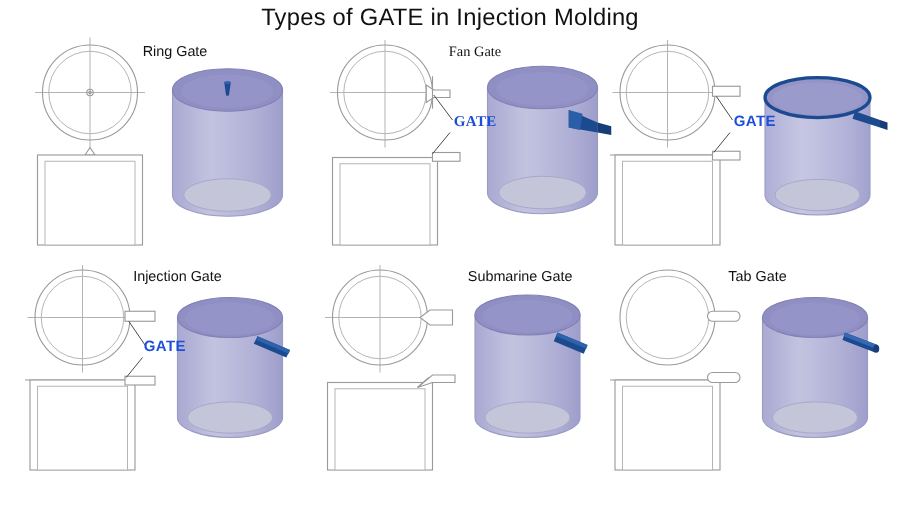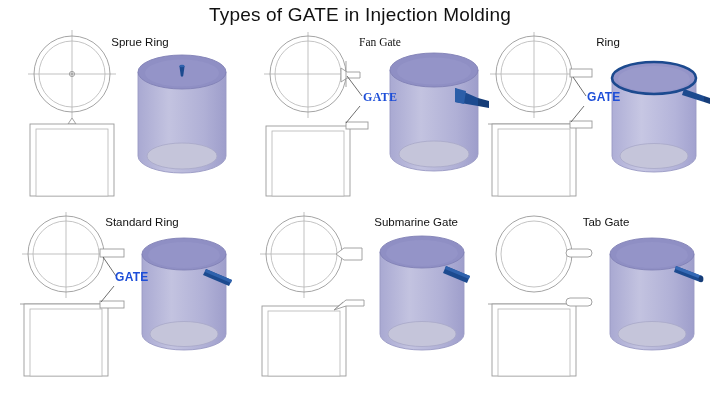--- a/index.html
+++ b/index.html
@@ -27,21 +27,21 @@
   .ctr{stroke:#a8a8a8;stroke-width:.7;fill:none;}
   .lead{stroke:#4a4a4a;stroke-width:.8;fill:none;}
   .wht{fill:#ffffff;}
 </style>
 </head>
 <body>
 
 <div id="title">Types of GATE in Injection Molding</div>
 
 <div class="panel" style="left:10px;top:28px;">
-  <div class="panel-title" style="left:70px;top:8px;width:120px;">Sprue Ring</div>
+  <div class="panel-title" style="left:70px;top:8px;width:120px;">Ring Gate</div>
   <svg width="240" height="180" viewBox="0 0 240 180">
     <g>
       <line class="ctr" x1="18" y1="46" x2="106" y2="46"></line>
       <line class="ctr" x1="62" y1="2" x2="62" y2="90"></line>
       <circle class="ln" cx="62" cy="46" r="38"></circle>
       <circle class="ln2" cx="62" cy="46" r="33"></circle>
       <circle class="ln" cx="62" cy="46" r="2.6"></circle>
       <circle class="ln" cx="62" cy="46" r="1"></circle>
     </g>
     <g>
@@ -107,21 +107,20 @@
         <path d="M205 60 L228 70 L228 78 L205 74 Z" fill="#1c4a8f"></path>
         <path d="M205 60 L216 63 L214 76 L205 74 Z" fill="#2b5ea8"></path>
         <path d="M228 70 L239 73 L239 80 L228 78 Z" fill="#163d78"></path>
       </g>
     </g>
   </svg>
   <div class="gate-label" style="left:113px;top:62px;">GATE</div>
 </div>
 
 <div class="panel" style="left:478px;top:28px;">
-  <div class="panel-title" style="left:75px;top:8px;width:110px;">Ring</div>
   <svg width="240" height="180" viewBox="0 0 240 180">
     <g>
       <line class="ctr" x1="12" y1="46" x2="102" y2="46"></line>
       <line class="ctr" x1="56" y1="4" x2="56" y2="90"></line>
       <circle class="ln" cx="56" cy="46" r="38"></circle>
       <circle class="ln2" cx="56" cy="46" r="33"></circle>
       <rect class="ln wht" x="92" y="41" width="22" height="8"></rect>
     </g>
     <g>
       <line class="ln" x1="10" y1="96" x2="114" y2="96"></line>
@@ -149,21 +148,21 @@
       <g>
         <path d="M206 61 L226 68 L226 74 L204 67 Z" fill="#1c4a8f"></path>
         <path d="M226 68 L232 70 L232 76 L226 74 Z" fill="#163d78"></path>
       </g>
     </g>
   </svg>
   <div class="gate-label" style="left:109px;top:62px;">GATE</div>
 </div>
 
 <div class="panel" style="left:10px;top:208px;">
-  <div class="panel-title" style="left:62px;top:8px;width:140px;">Standard Ring</div>
+  <div class="panel-title" style="left:62px;top:8px;width:140px;">Injection Gate</div>
   <svg width="240" height="180" viewBox="0 0 240 180">
     <g>
       <line class="ctr" x1="12" y1="46" x2="102" y2="46"></line>
       <line class="ctr" x1="56" y1="4" x2="56" y2="90"></line>
       <circle class="ln" cx="56" cy="46" r="38"></circle>
       <circle class="ln2" cx="56" cy="46" r="33"></circle>
       <rect class="ln wht" x="90" y="41" width="24" height="8"></rect>
     </g>
     <g>
       <line class="ln" x1="10" y1="96" x2="112" y2="96"></line>

